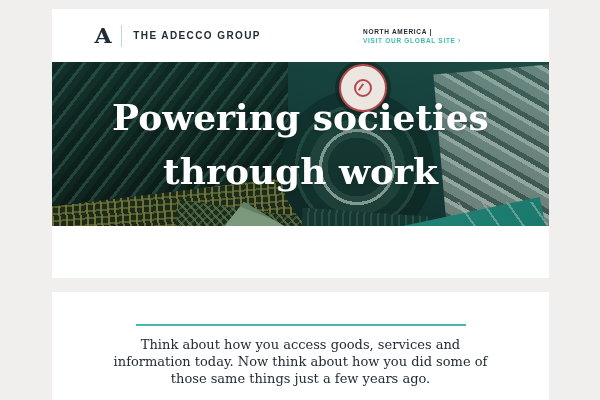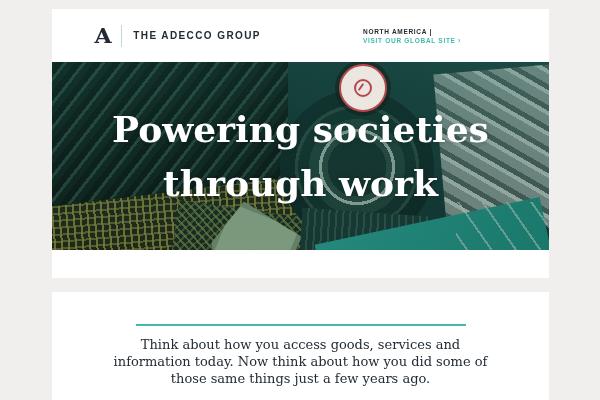--- a/index.html
+++ b/index.html
@@ -22,21 +22,21 @@
   }
   .logo-divider{width:1px;height:22px;background:#bcd9d4;margin:0 11px 0 10px;}
   .logo-text{
     font-size:10px;font-weight:bold;letter-spacing:1.4px;color:#232b33;
   }
   .header-right{margin-left:auto;margin-right:88px;text-align:left;line-height:9px;}
   .region-label{font-size:6.5px;font-weight:bold;letter-spacing:.7px;color:#232b33;display:block;}
   .global-link{font-size:6.5px;font-weight:bold;letter-spacing:.7px;color:#3fbcae;display:block;cursor:pointer;text-decoration:none;}
 
   
-  .hero{position:relative;height:188px;overflow:hidden;
+  .hero{position:relative;height:164px;overflow:hidden;
     background:linear-gradient(215deg,#1d4540 0%,#143734 45%,#0d2a28 100%);padding-left:21px;}
   .hero *{position:absolute;}
   .art-bldg-topleft{
     left:-34px;top:-24px;width:270px;height:180px;
     background:repeating-linear-gradient(128deg,#0b1512 0 6px,#2a463d 6px 9px,#102019 9px 15px);
   }
   .art-grid-left{
     left:-16px;top:128px;width:310px;height:120px;
     background-color:#232715;
     background-image:

